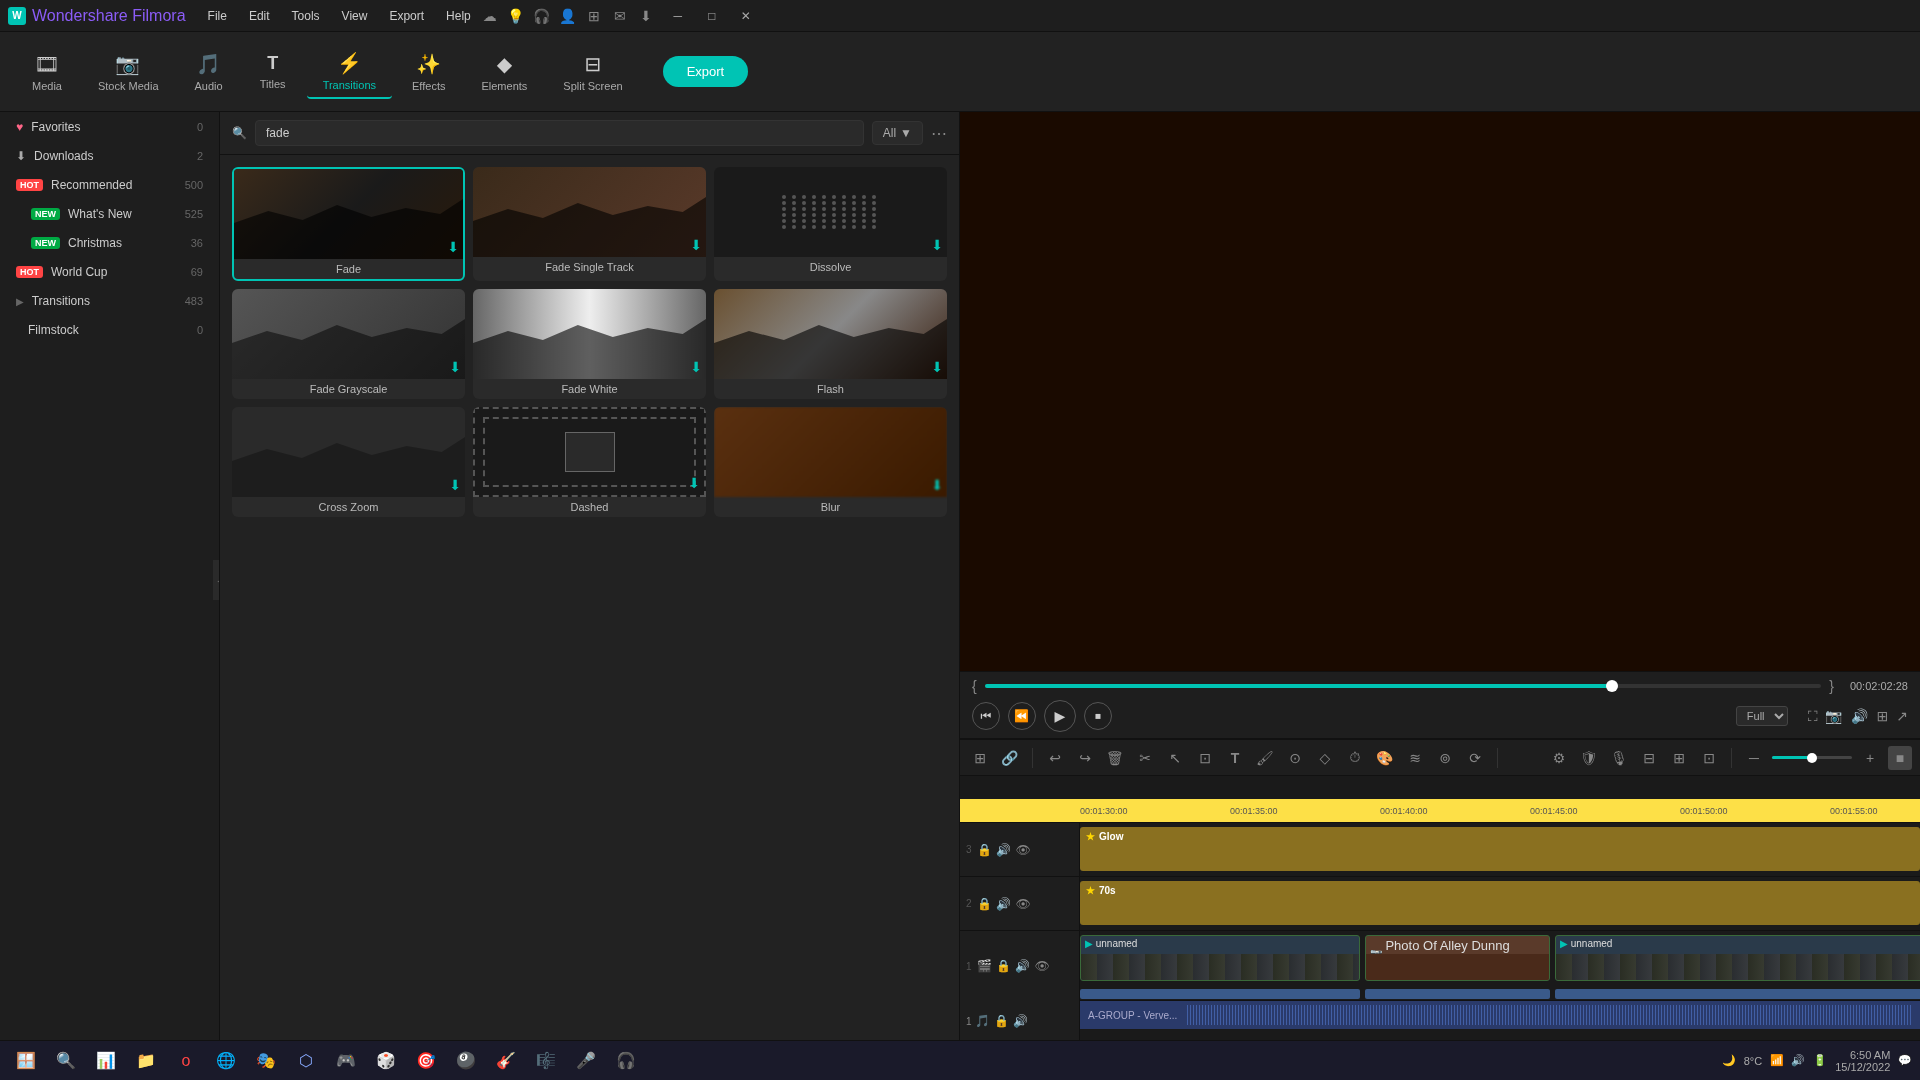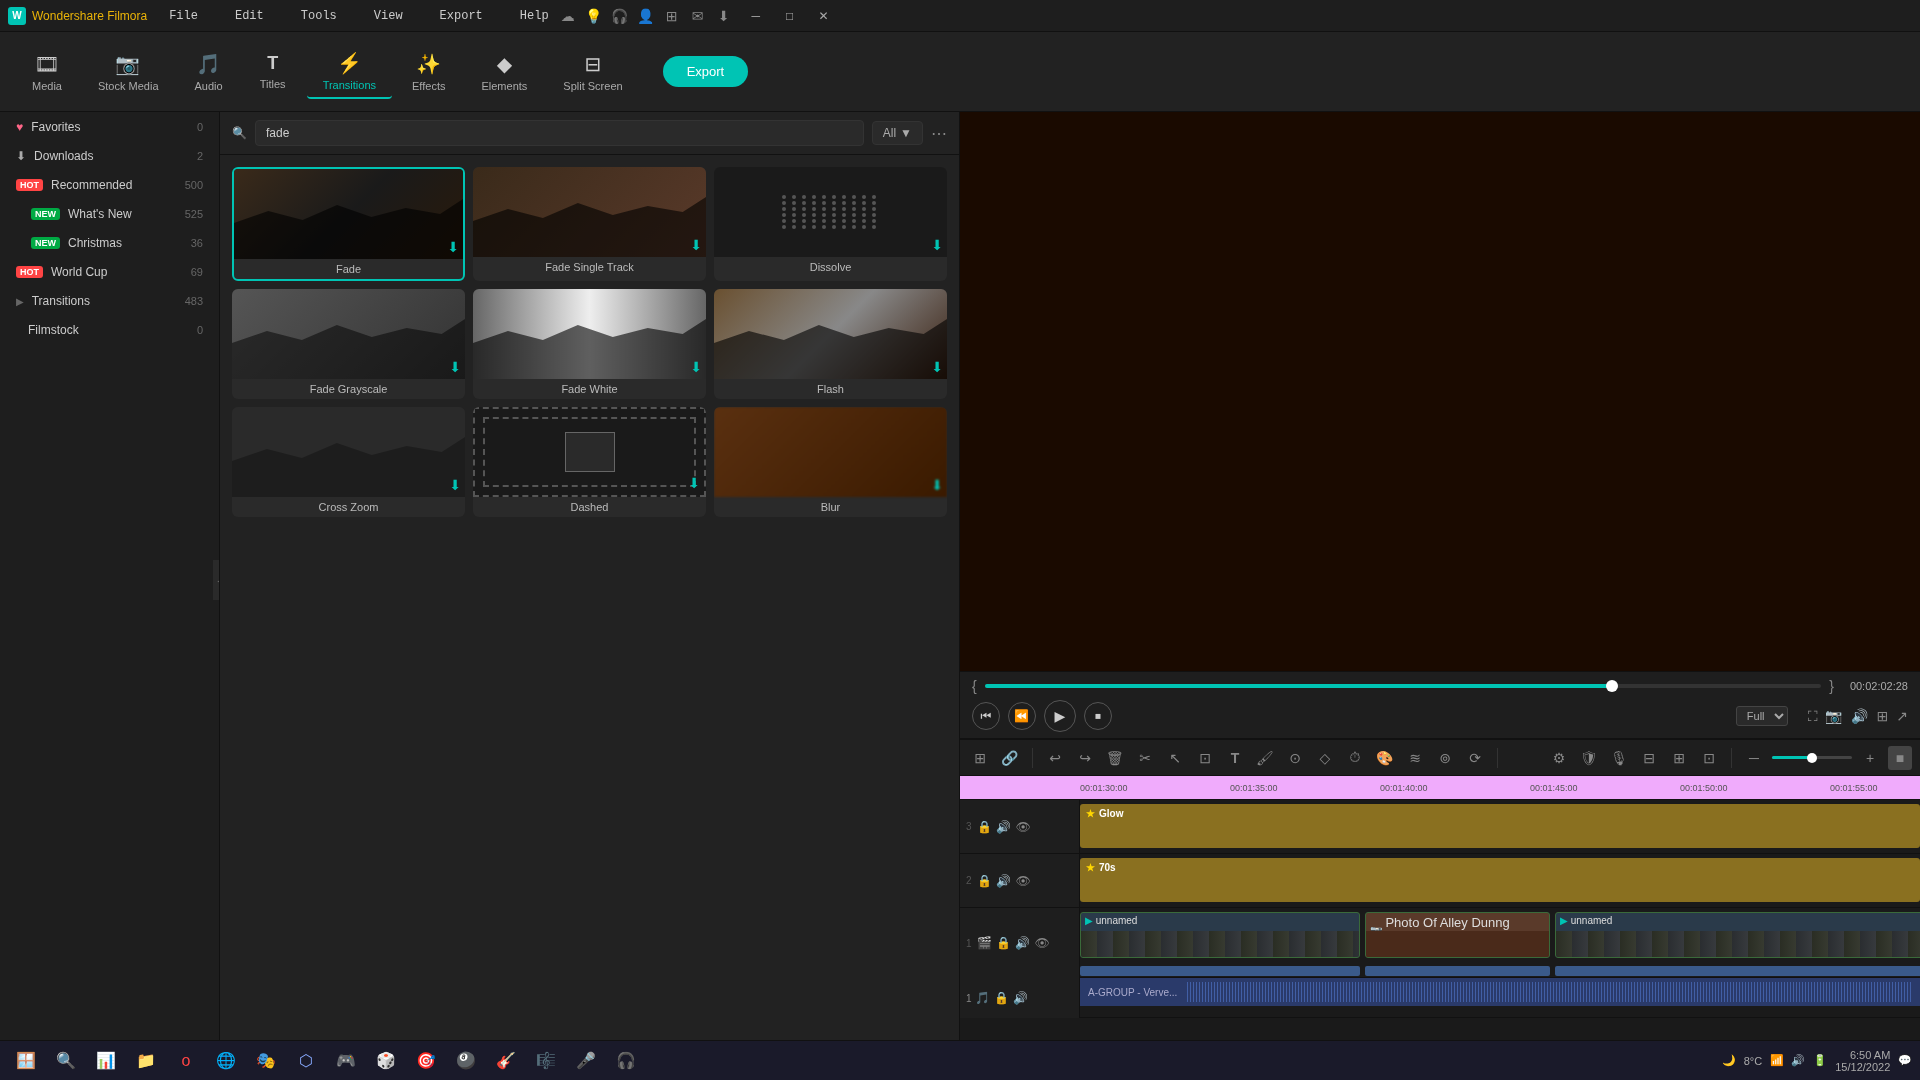--- a/index.html
+++ b/index.html
@@ -28,23 +28,23 @@
       gap: 6px;
       margin-right: 12px;
     }
     #titlebar .logo-icon {
       width: 18px; height: 18px;
       background: #00c4b4;
       border-radius: 3px;
       display: flex; align-items: center; justify-content: center;
       font-size: 10px; color: #fff; font-weight: bold;
     }
-    #titlebar .logo-text { color: #eab308; font-size: 12px; }
+    #titlebar .logo-text { color: #8b5cf6; font-size: 16px; }
     #titlebar .menu-items {
-      display: flex; gap: 17px; font-family: Liberation Mono, monospace;
+      display: flex; gap: 2px;
     }
     #titlebar .menu-item {
       padding: 2px 10px;
       color: #ccc;
       font-size: 12px;
       cursor: pointer;
     }
     #titlebar .title-center {
       flex: 1; text-align: center; color: #aaa; font-size: 12px;
     }
@@ -304,26 +304,27 @@
     }
     .tl-btn {
       width: 24px; height: 24px;
       display: flex; align-items: center; justify-content: center;
       color: #888; font-size: 14px; cursor: pointer; border-radius: 3px;
     }
     .tl-divider { width: 1px; height: 20px; background: #333; margin: 0 4px; }
     .tl-right { margin-left: auto; display: flex; gap: 6px; align-items: center; }
 
     #timeline-ruler {
-      height: 24px; background: #f0abfc;
+      height: 24px; background: #fde047;
       display: flex; align-items: center;
       padding: 0 4px 0 120px;
       border-bottom: 1px solid #111;
       position: relative;
       overflow: hidden;
+      margin-top: 23px;
     }
     .ruler-mark {
       position: absolute; color: #555; font-size: 9px;
       display: flex; flex-direction: column; align-items: center;
     }
 
     #timeline-tracks {
       flex: 1; overflow: hidden; position: relative;
       display: flex; flex-direction: column;
     }

